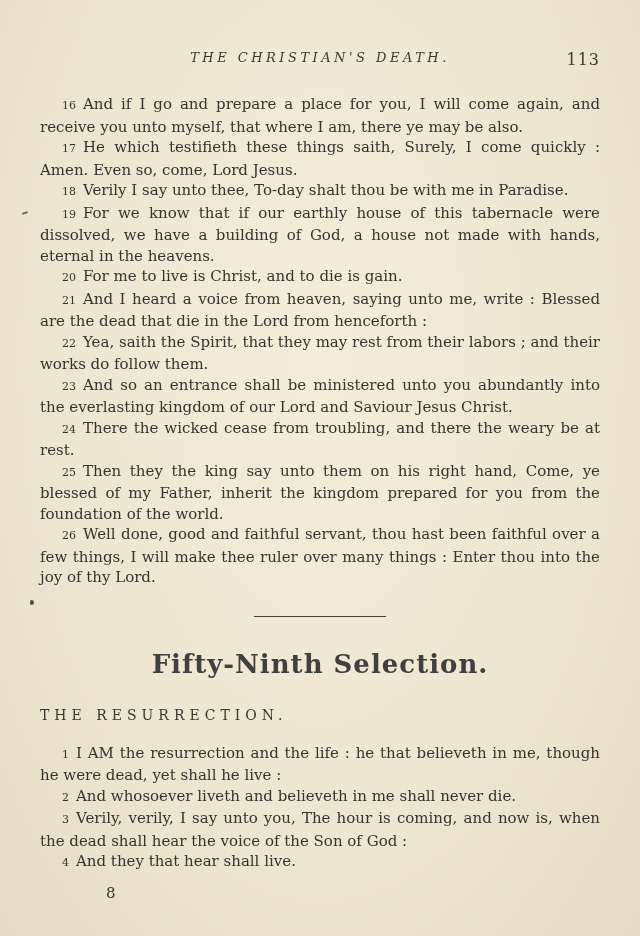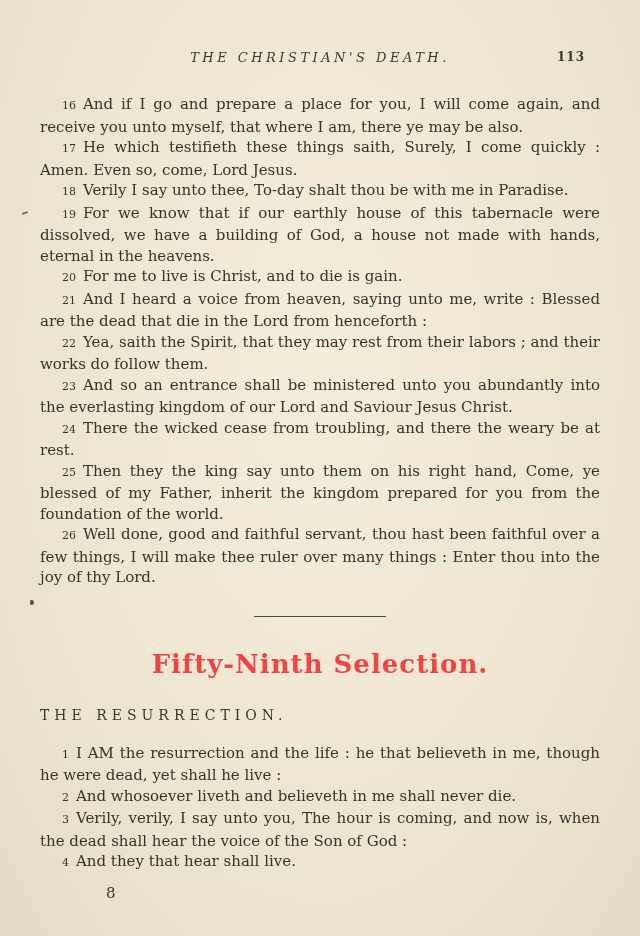--- a/index.html
+++ b/index.html
@@ -23,26 +23,25 @@
     text-align: center;
     font-style: italic;
     font-size: 13px;
     letter-spacing: 3.5px;
     color: #3c382f;
     margin-bottom: 26px;
     height: 18px;
   }
   .page-number {
     position: absolute;
-    right: 15px;
+    right: 0;
     top: 0;
     font-style: normal;
-    font-size: 12px;
+    font-size: 16px;
     letter-spacing: 1px;
-    font-weight: bold;
   }
   .verse {
     margin: 0;
     text-indent: 22px;
     text-align: justify;
     font-size: 15px;
     line-height: 20.5px;
   }
   .vnum {
     font-size: 11px;
@@ -53,21 +52,21 @@
     height: 1px;
     background: #4a453a;
     margin: 28px auto 0 auto;
   }
   .selection-title {
     text-align: center;
     font-size: 26px;
     font-weight: bold;
     letter-spacing: 1px;
     margin: 32px 0 8px 0;
-    color: #ef4444;
+    color: #404040;
   }
   .subtitle {
     text-align: left;
     font-size: 14px;
     letter-spacing: 5px;
     margin: 28px 0 20px 0;
     color: #3a362e;
   }
   .sig {
     font-size: 15px;

